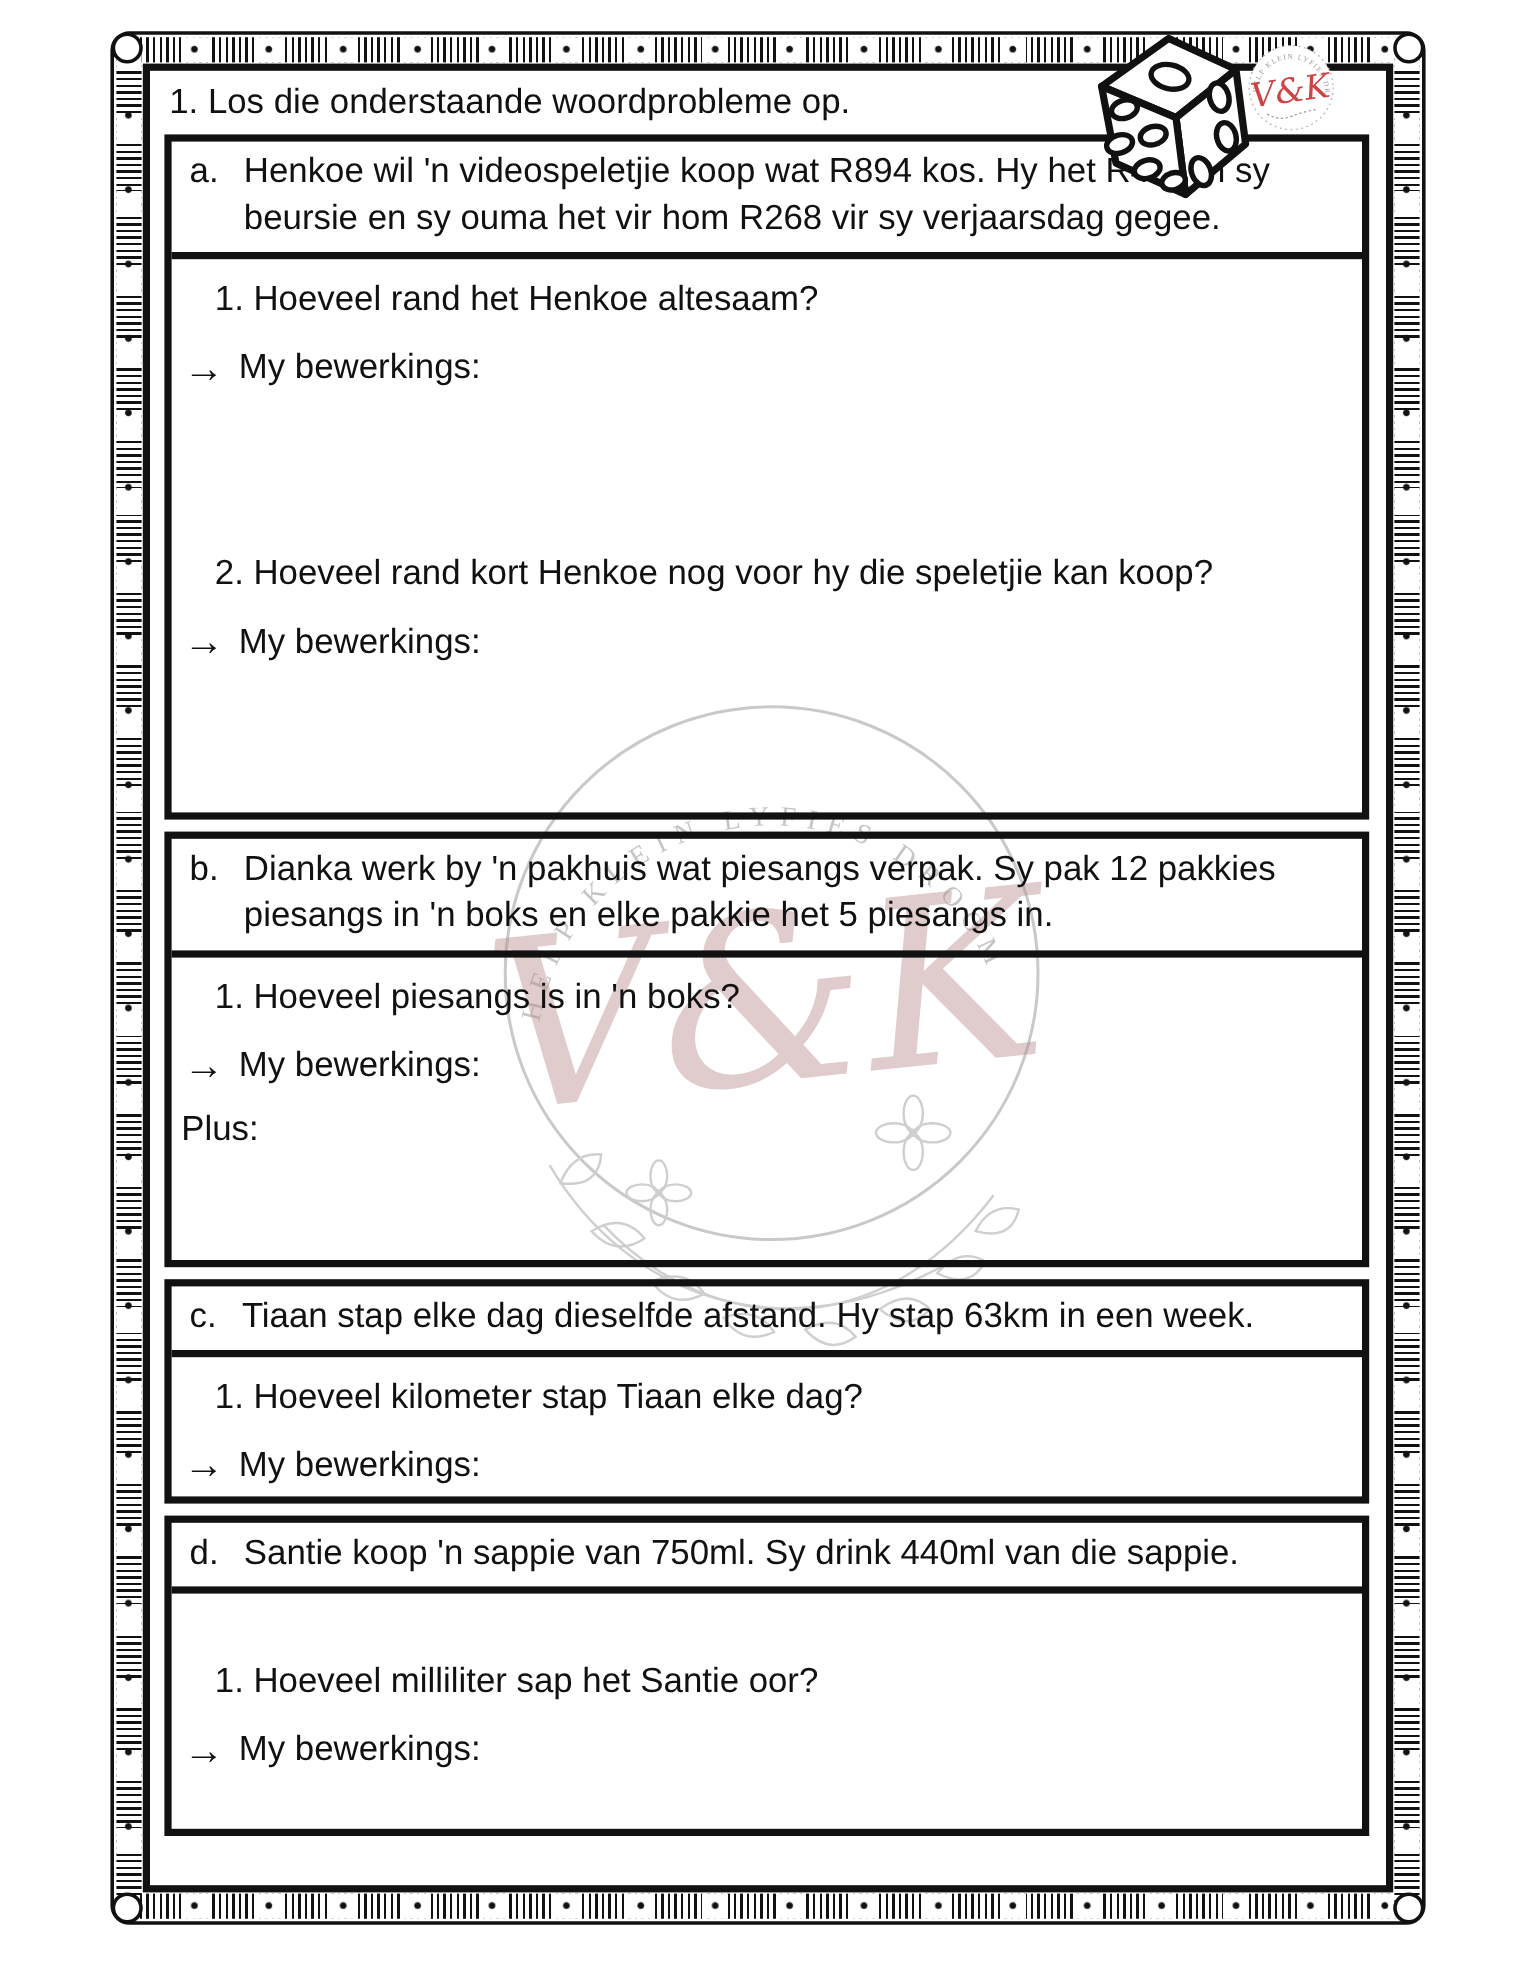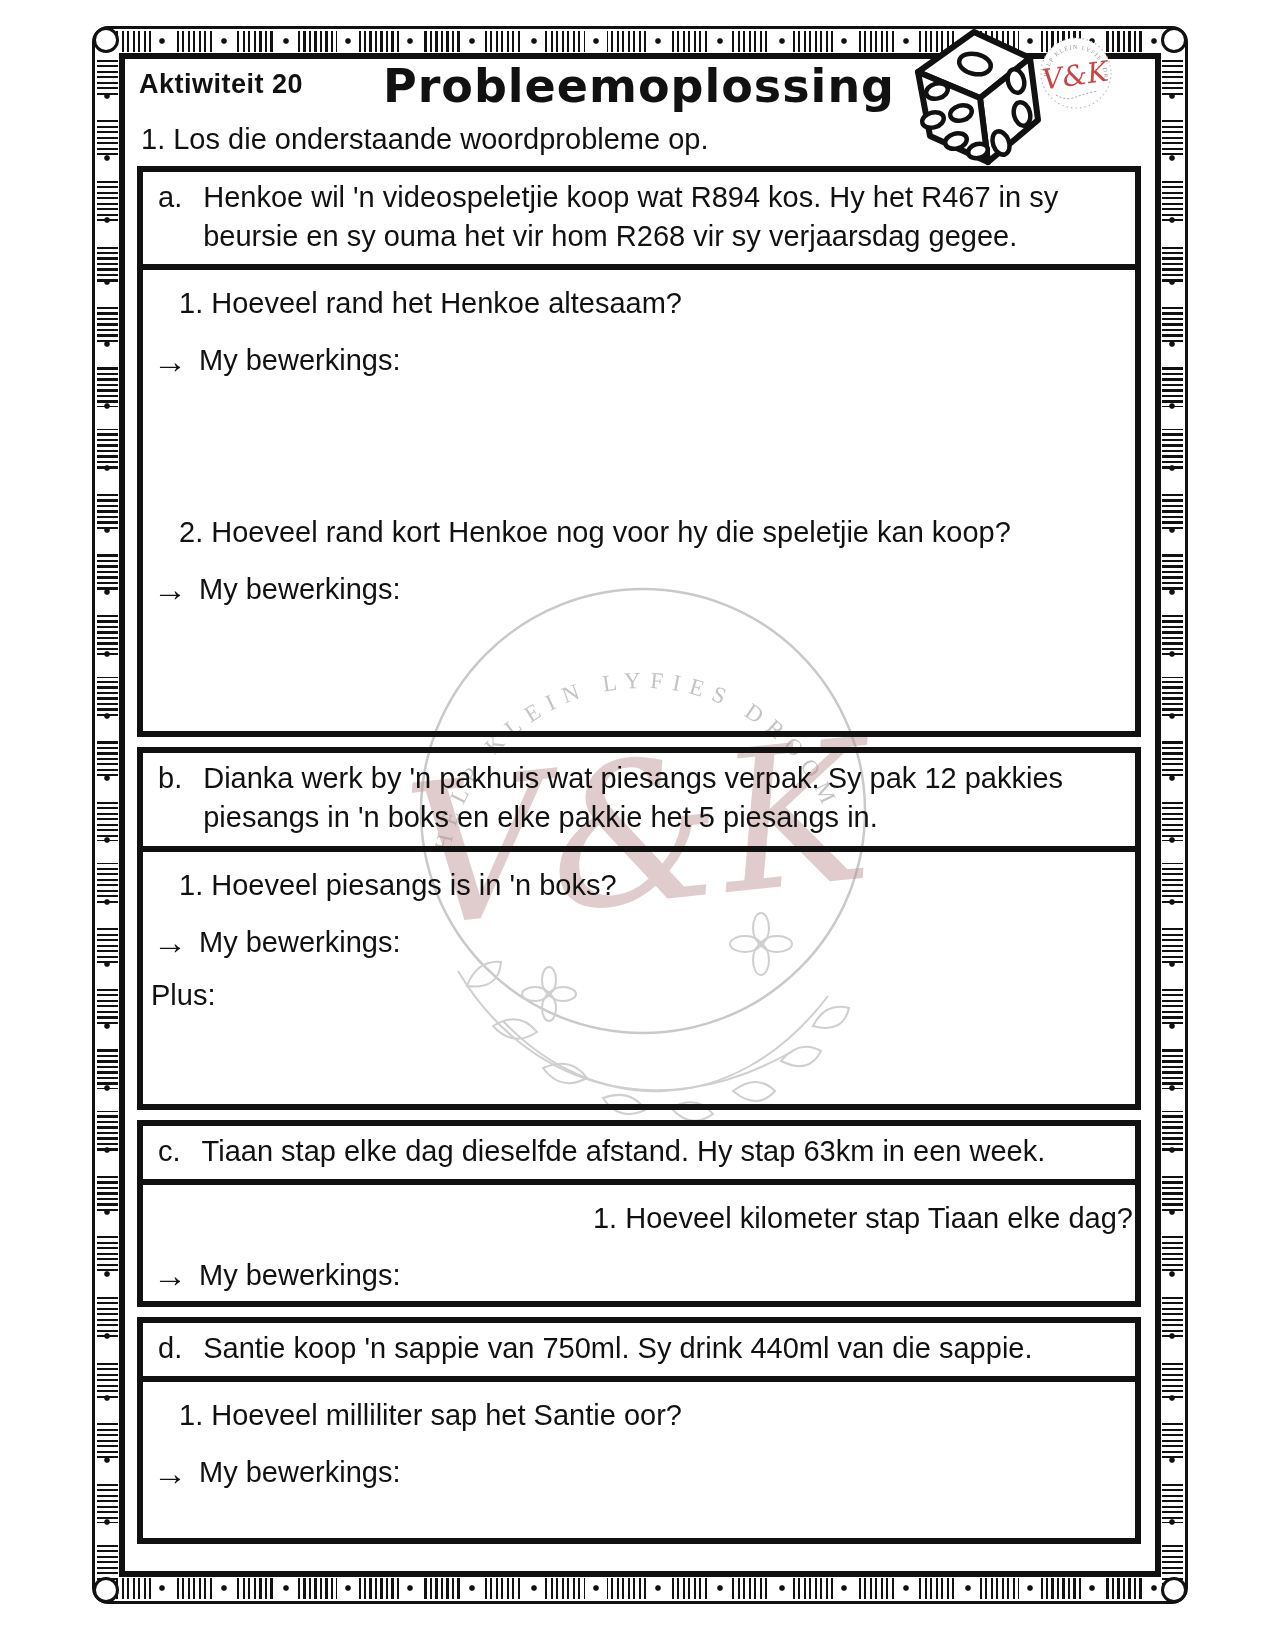--- a/index.html
+++ b/index.html
@@ -45,21 +45,21 @@
              border-bottom:6px solid #111;}
   .plabel{flex:0 0 auto;margin-right:11px;}
   .ptext{flex:1;white-space:pre-wrap;margin-left:10px;}
   .qarea{position:relative;padding:6px 2px 0 8px;font-size:29px;line-height:1.35;overflow:hidden;}
   .q{padding-left:28px;margin-top:8px;}
   .prompt{display:flex;align-items:center;gap:12px;margin-top:18px;padding-left:2px;}
   .arrow{font-size:34px;line-height:1;}
   .xlabel{margin-top:14px;padding-left:0;}
   .answer-space{width:100%;}
   .sp-a1{height:124px;} .sp-a2{height:10px;}
-  .h-a{height:455px;} .h-b{height:246px;} .h-c{height:110px;text-align:right;} .h-d{height:150px;}
+  .h-a{height:455px;} .h-b{height:246px;} .h-c{height:110px;} .h-d{height:150px;margin-top:40px;}
   .sp-b1{height:40px;}
 
   
   .dice{position:absolute;left:902px;top:24px;width:150px;height:150px;z-index:6;}
   .stamp{position:absolute;left:1036px;top:33px;width:80px;height:80px;z-index:5;}
   .watermark{position:absolute;left:403px;top:556px;width:490px;height:640px;z-index:1;}
 </style>
 </head>
 <body>
 
@@ -108,24 +108,20 @@
     <div class="strip-v strip-left"></div>
     <div class="strip-v strip-right"></div>
     <div class="corner c-tl"></div>
     <div class="corner c-tr"></div>
     <div class="corner c-bl"></div>
     <div class="corner c-br"></div>
 
     <div class="frame-inner">
       <div class="content">
 
-        <div class="header">
-          <div class="activity">Aktiwiteit 20</div>
-          <div class="title">Probleemoplossing</div>
-        </div>
         <div class="instruction">1. Los die onderstaande woordprobleme op.</div>
 
         <div class="pbox">
           <div class="statement">
             <span class="plabel">a.</span>
             <span class="ptext">Henkoe wil 'n videospeletjie koop wat R894 kos. Hy het R467 in sy
 beursie en sy ouma het vir hom R268 vir sy verjaarsdag gegee.</span>
           </div>
           <div class="qarea h-a">
             <div class="q">1. Hoeveel rand het Henkoe altesaam?</div>

